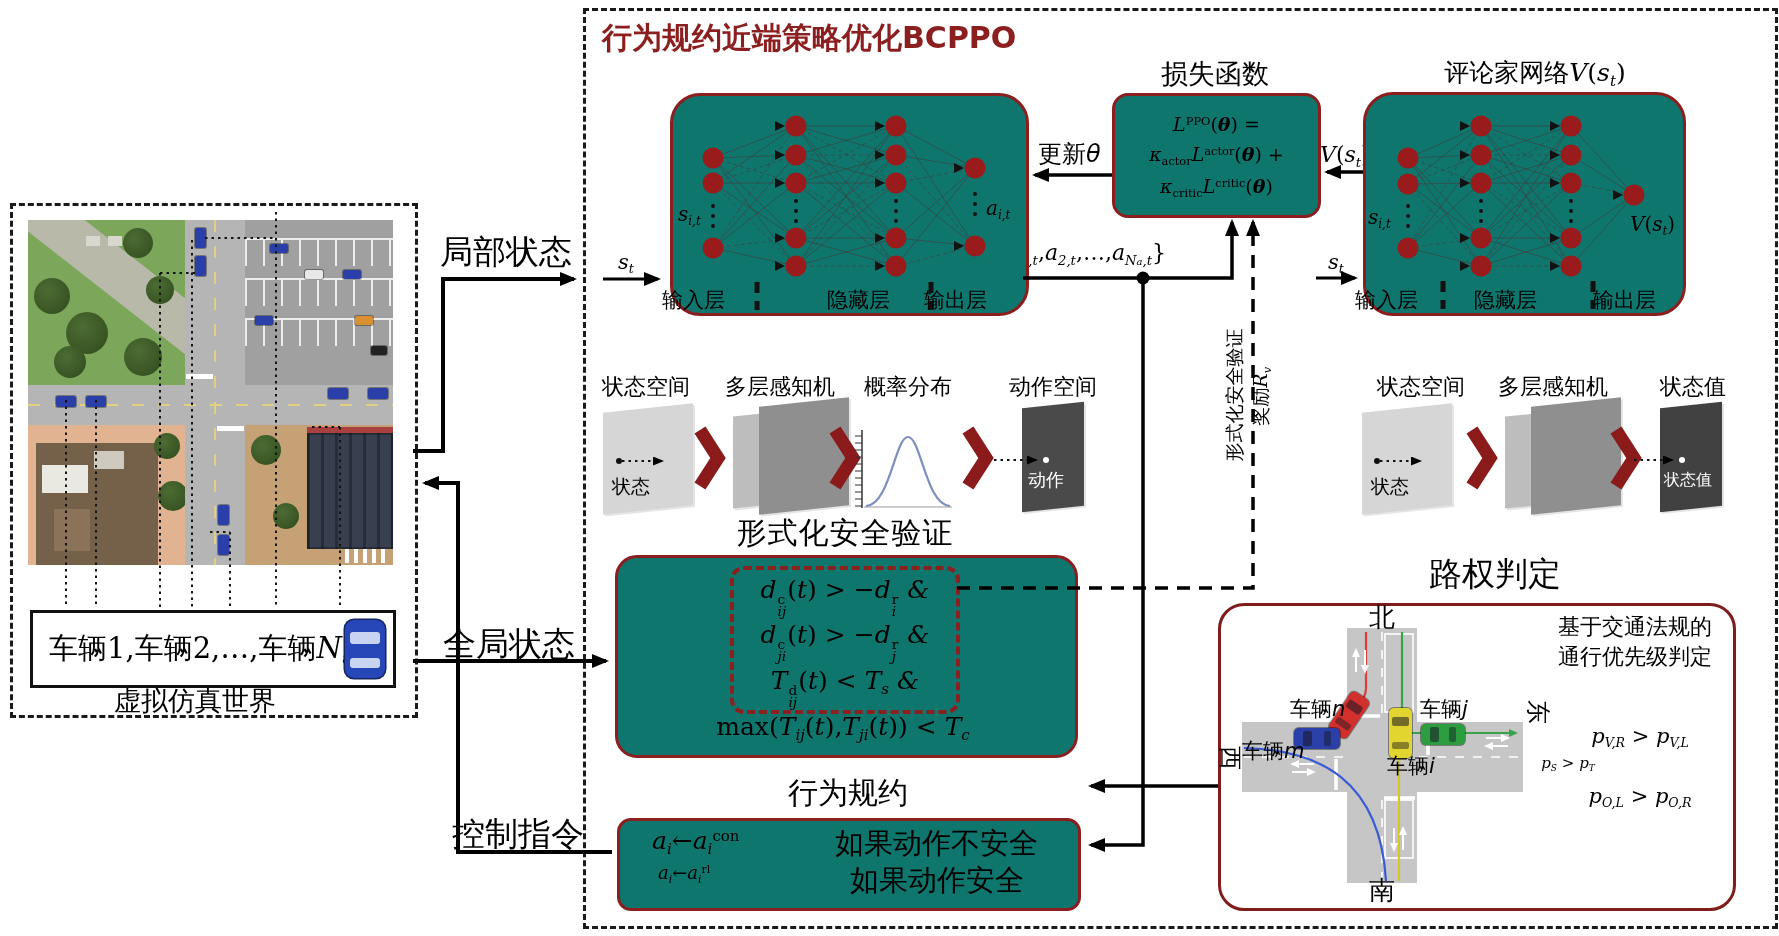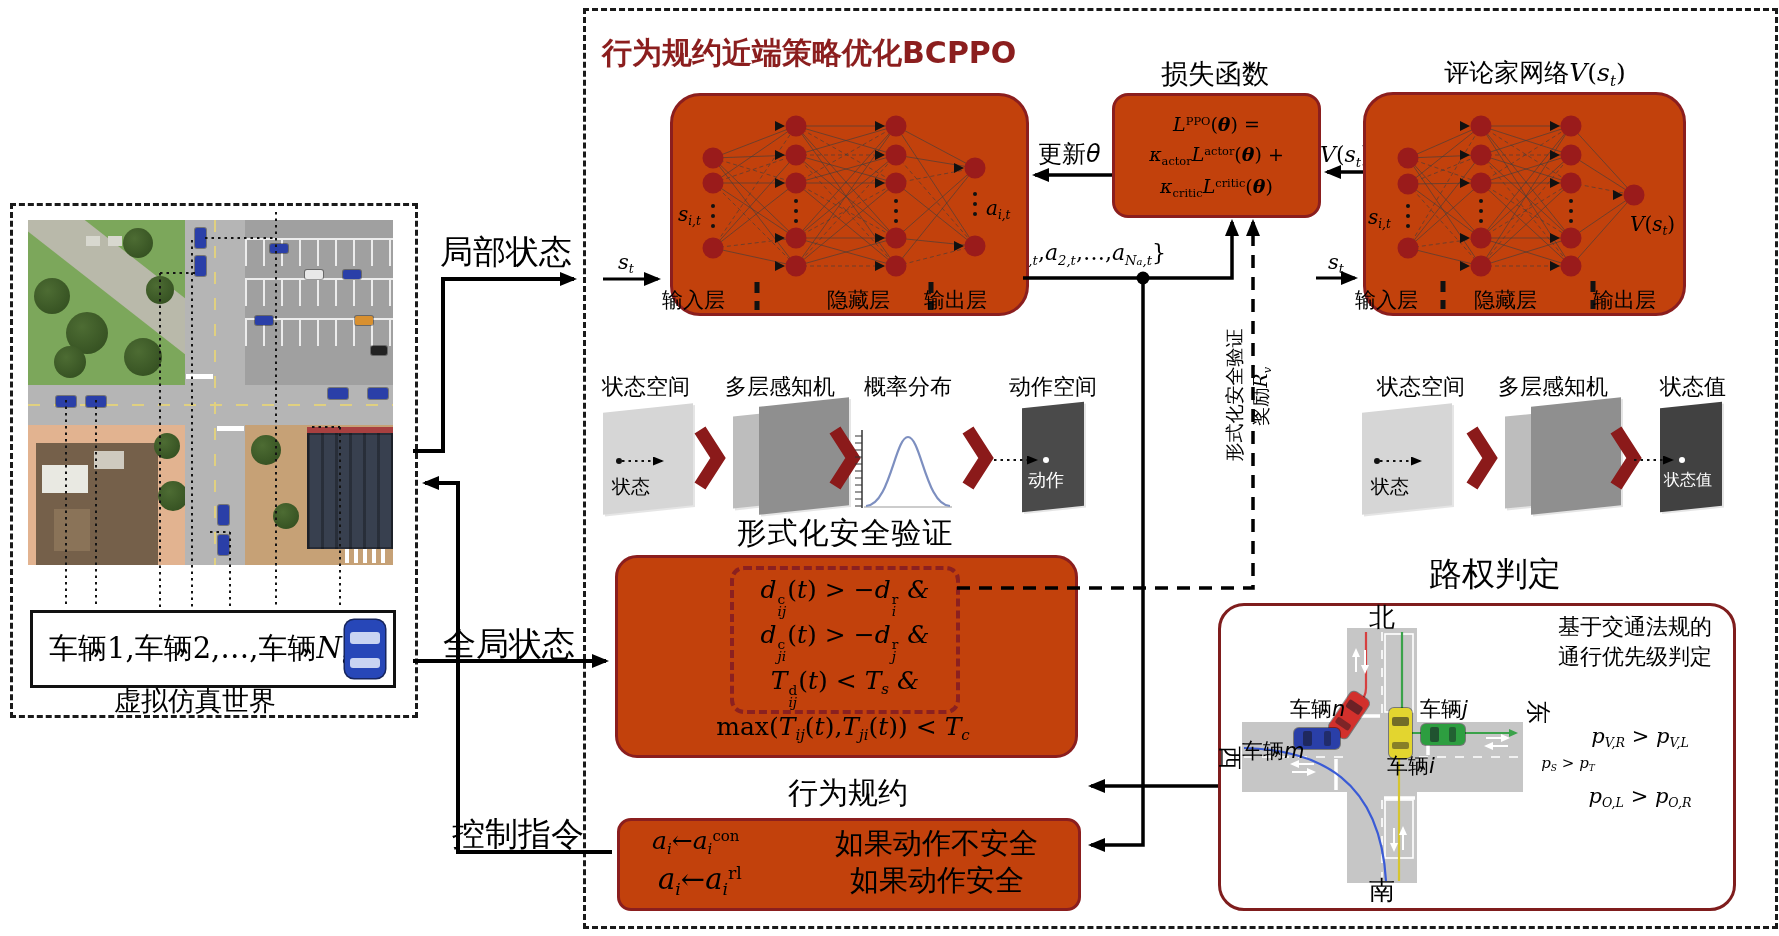--- a/index.html
+++ b/index.html
@@ -14,21 +14,21 @@
   .m-i{font-style:italic}
   .m-bi{font-style:italic;font-weight:bold}
   .m-sub{font-size: .6em;vertical-align:-.35em;font-style:normal}
   .m-subi{font-size:.6em;vertical-align:-.35em;font-style:italic}
   .m-sub2{font-size:.45em;vertical-align:-.55em;font-style:italic}
   .m-sup{font-size:.6em;vertical-align:.55em;font-style:normal}
   .stk{display:inline-flex;flex-direction:column;align-items:flex-start;font-size:.55em;line-height:.85;vertical-align:-.45em;margin:0 1px}
   .stk .sp{font-style:normal}
   .stk .sb{font-style:italic}
   
-  .redbox{border:3.5px solid #8B1E1E;background:#c2410c;border-radius:30px}
+  .redbox{border:3.5px solid #8B1E1E;background:#0f766e;border-radius:30px}
   .dashedframe{border:3px dashed #1a1a1a}
   
   .flow{font-size:33px}
   .laylab{font-size:21px;width:96px;margin-left:-48px;text-align:left}
   .pipelab{font-size:22px;width:150px;margin-left:-75px;text-align:center}
   
   .panel{transform:skewY(-6deg);box-shadow:2px 2px 0 rgba(0,0,0,.10)}
   
   .car{position:absolute;border-radius:5px;box-shadow:0 0 0 1px rgba(0,0,0,.4)}
   .car-v::before{content:'';position:absolute;left:3px;right:3px;top:9px;height:9px;background:rgba(22,22,34,.55);border-radius:2px}
@@ -120,21 +120,21 @@
   <div class="abs math rich" style="left:1328px;top:250px;font-size:21px"><span class="m-i">s</span><span class="m-subi">t</span></div>
   <div class="abs math rich" style="left:942px;top:240px;font-size:22px"><span class="m-i">a</span><span class="m-subi">t</span><span class="m-n"> = {</span><span class="m-i">a</span><span class="m-subi">1,t</span><span class="m-n">,</span><span class="m-i">a</span><span class="m-subi">2,t</span><span class="m-n">,…,</span><span class="m-i">a</span><span class="m-subi">N</span><span class="m-sub2">a</span><span class="m-subi">,t</span><span class="m-n">}</span></div>
   <div class="abs cjk rich" style="left:1038px;top:138px;font-size:24px"><span class="m-n">更新</span><span class="m-i">θ</span></div>
   <div class="abs math rich" style="left:1320px;top:142px;font-size:22px"><span class="m-i">V</span><span class="m-n">(</span><span class="m-i">s</span><span class="m-subi">t</span><span class="m-n">)</span></div>
   <div class="abs cjk ctr" style="left:1155px;top:367px;width:190px;height:56px;transform:rotate(-90deg);font-size:19px;line-height:1.35">
     <div>形式化安全验证</div>
     <div class="math rich"><span class="m-n">奖励</span><span class="m-i">R</span><span class="m-subi">v</span><span class="m-sup">′</span></div>
   </div>
 
   <div class="abs" style="left:583px;top:8px;width:1189px;height:915px;border:3.5px dashed #1a1a1a"></div>
-  <div class="abs cjk" style="left:602px;top:33px;font-size:30px;font-weight:bold;color:#8B1E1E">行为规约近端策略优化BCPPO</div>
+  <div class="abs cjk" style="left:602px;top:18px;font-size:30px;font-weight:bold;color:#8B1E1E">行为规约近端策略优化BCPPO</div>
 
   <div class="abs redbox" style="left:670px;top:93px;width:353px;height:217px">
     <svg id="actor-nn" width="353" height="217" viewBox="0 0 353 217">
         <line x1="40" y1="62" x2="123" y2="30" stroke="#3d3d3d" stroke-width="0.7" stroke-dasharray="" opacity="0.9"></line>
         <line x1="40" y1="62" x2="123" y2="59" stroke="#3d3d3d" stroke-width="0.7" stroke-dasharray="" opacity="0.9"></line>
         <line x1="40" y1="62" x2="123" y2="87" stroke="#3d3d3d" stroke-width="0.7" stroke-dasharray="4,3" opacity="0.9"></line>
         <line x1="40" y1="62" x2="123" y2="142" stroke="#3d3d3d" stroke-width="0.7" stroke-dasharray="" opacity="0.9"></line>
         <line x1="40" y1="62" x2="123" y2="170" stroke="#3d3d3d" stroke-width="0.7" stroke-dasharray="" opacity="0.9"></line>
         <line x1="40" y1="87" x2="123" y2="30" stroke="#3d3d3d" stroke-width="0.7" stroke-dasharray="" opacity="0.9"></line>
         <line x1="40" y1="87" x2="123" y2="59" stroke="#3d3d3d" stroke-width="0.7" stroke-dasharray="4,3" opacity="0.9"></line>
@@ -356,21 +356,21 @@
   <div class="abs" style="left:730px;top:566px;width:222px;height:140px;border:4px dashed #8B2020;border-radius:14px;display:flex;flex-direction:column;justify-content:center;align-items:center">
     <div class="math rich" style="font-size:25px;line-height:1.45"><span class="m-i">d</span><span class="stk"><span class="sp">c</span><span class="sb">ij</span></span><span class="m-n">(</span><span class="m-i">t</span><span class="m-n">) &gt; −</span><span class="m-i">d</span><span class="stk"><span class="sp">r</span><span class="sb">i</span></span><span class="m-i"> &amp;</span></div>
     <div class="math rich" style="font-size:25px;line-height:1.45"><span class="m-i">d</span><span class="stk"><span class="sp">c</span><span class="sb">ji</span></span><span class="m-n">(</span><span class="m-i">t</span><span class="m-n">) &gt; −</span><span class="m-i">d</span><span class="stk"><span class="sp">r</span><span class="sb">j</span></span><span class="m-i"> &amp;</span></div>
     <div class="math rich" style="font-size:25px;line-height:1.45"><span class="m-i">T</span><span class="stk"><span class="sp">d</span><span class="sb">ij</span></span><span class="m-n">(</span><span class="m-i">t</span><span class="m-n">) &lt; </span><span class="m-i">T</span><span class="m-subi">s</span><span class="m-i"> &amp;</span></div>
   </div>
   <div class="abs math ctr rich" style="left:653px;top:712px;width:380px;font-size:25px"><span class="m-n">max(</span><span class="m-i">T</span><span class="m-subi">ij</span><span class="m-n">(</span><span class="m-i">t</span><span class="m-n">),</span><span class="m-i">T</span><span class="m-subi">ji</span><span class="m-n">(</span><span class="m-i">t</span><span class="m-n">)) &lt; </span><span class="m-i">T</span><span class="m-subi">c</span></div>
 
   <div class="abs cjk ctr" style="left:773px;top:773px;width:150px;font-size:30px">行为规约</div>
   <div class="abs redbox" style="left:617px;top:818px;width:458px;height:87px;border-radius:14px"></div>
   <div class="abs math rich" style="left:652px;top:826px;font-size:25px"><span class="m-i">a</span><span class="m-subi">i</span><span class="m-n">←</span><span class="m-i">a</span><span class="m-subi">i</span><span class="m-sup">con</span></div>
-  <div class="abs math rich" style="left:658px;top:862px;font-size:29px"><span class="m-i">a</span><span class="m-subi">i</span><span class="m-n">←</span><span class="m-i">a</span><span class="m-subi">i</span><span class="m-sup">rl</span></div>
+  <div class="abs math rich" style="left:658px;top:862px;font-size:18px"><span class="m-i">a</span><span class="m-subi">i</span><span class="m-n">←</span><span class="m-i">a</span><span class="m-subi">i</span><span class="m-sup">rl</span></div>
   <div class="abs cjk" style="left:835px;top:824px;font-size:29px">如果动作不安全</div>
   <div class="abs cjk ctr" style="left:1415px;top:552px;width:160px;font-size:33px">路权判定</div>
 
   <div class="abs cjk" style="left:850px;top:861px;font-size:29px">如果动作安全</div>
   <div class="abs" style="left:1218px;top:603px;width:512px;height:302px;border:3.5px solid #7F1D1D;border-radius:26px;background:#fff"></div>
   <div class="abs cjk ctr" style="left:1545px;top:612px;width:180px;font-size:22px">基于交通法规的</div>
   <div class="abs cjk ctr" style="left:1545px;top:642px;width:180px;font-size:22px">通行优先级判定</div>
   <div class="abs math ctr rich" style="left:1560px;top:724px;width:160px;font-size:21px"><span class="m-i">p</span><span class="m-subi">V,R</span><span class="m-n"> &gt; </span><span class="m-i">p</span><span class="m-subi">V,L</span></div>
   <div class="abs math ctr rich" style="left:1488px;top:754px;width:160px;font-size:15px"><span class="m-i">p</span><span class="m-subi">S</span><span class="m-n"> &gt; </span><span class="m-i">p</span><span class="m-subi">T</span></div>
   <div class="abs math ctr rich" style="left:1560px;top:784px;width:160px;font-size:21px"><span class="m-i">p</span><span class="m-subi">O,L</span><span class="m-n"> &gt; </span><span class="m-i">p</span><span class="m-subi">O,R</span></div>

